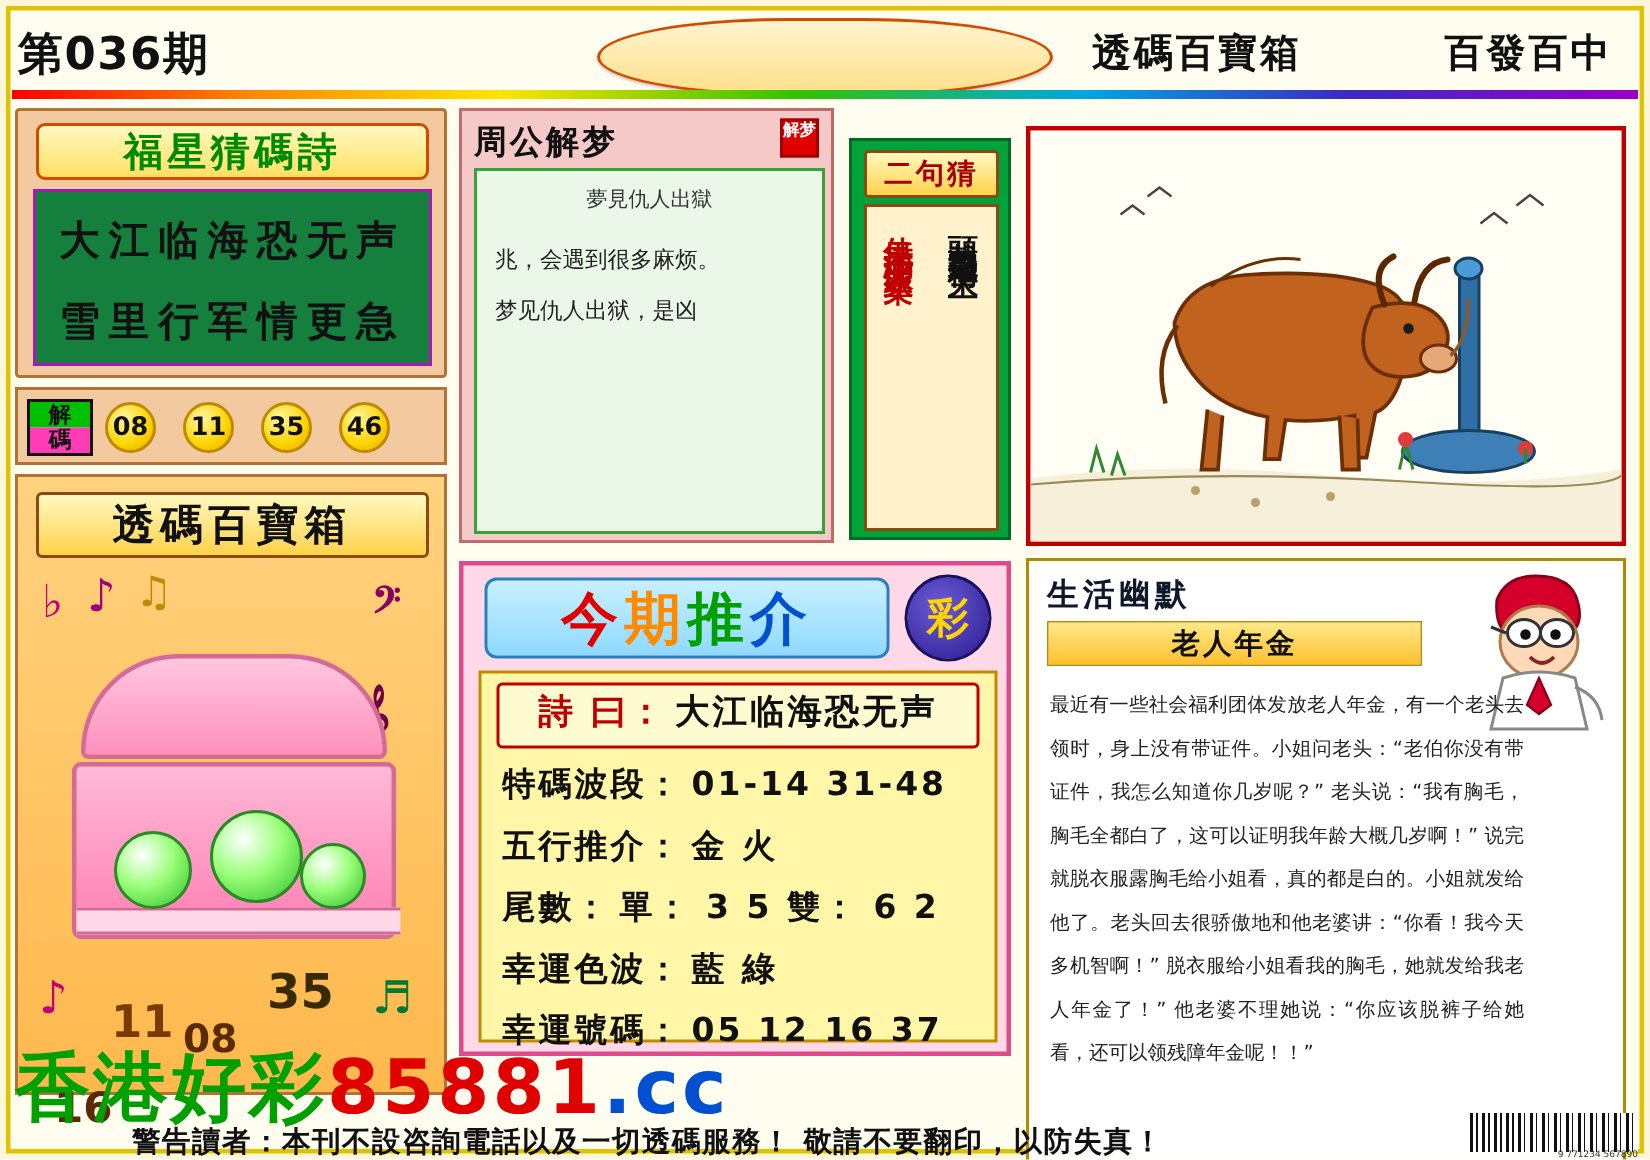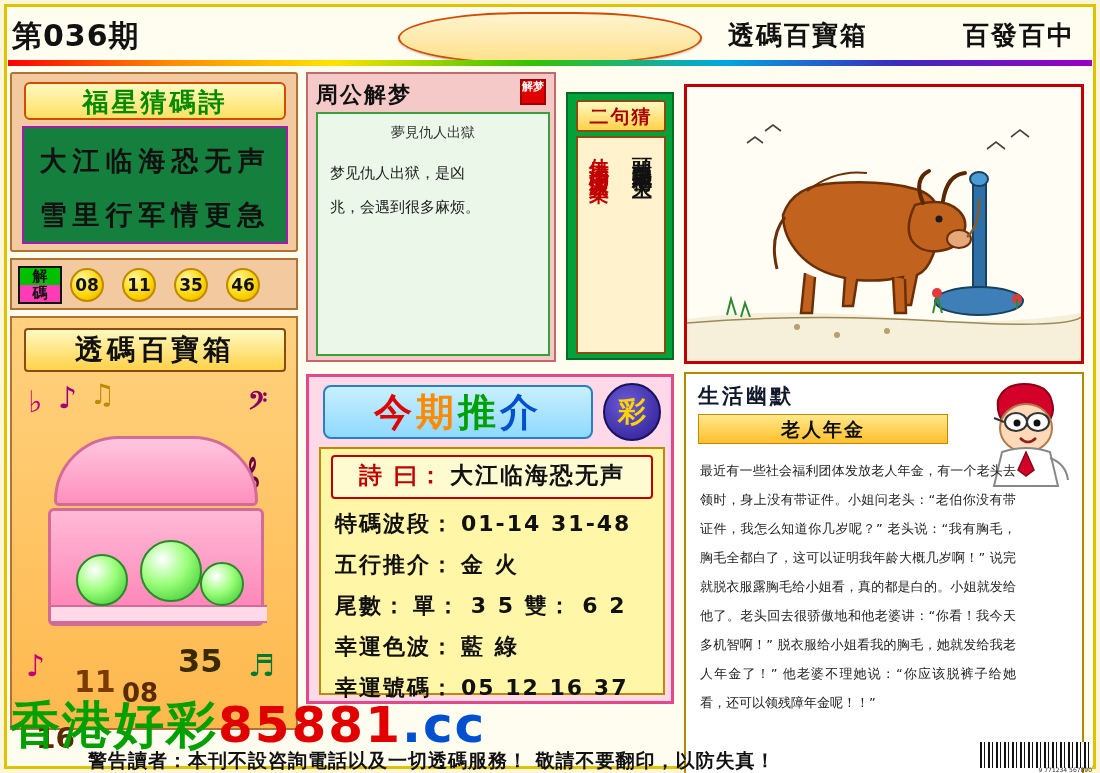--- a/index.html
+++ b/index.html
@@ -339,22 +339,22 @@
       <div class="lot-num" style="left:24px;top:404px;font-size:28px;color:#5a2a00;">16</div>
     </div>
   </div>
 
   <div class="mid-col">
     <div class="dream-box">
       <div class="dream-title">周公解梦</div>
       <div class="dream-stamp">解梦</div>
       <div class="dream-inner">
         <div class="dream-head">夢見仇人出獄</div>
+        <div class="dream-body">兆，会遇到很多麻烦。</div>
         <div class="dream-body">梦见仇人出狱，是凶</div>
-        <div class="dream-body">兆，会遇到很多麻烦。</div>
       </div>
     </div>
   </div>
 
   <div class="two-phrase">
     <div class="tp-title">二句猜</div>
     <div class="tp-inner">
       <div class="tp-line">頭戴皇冠稱大王</div>
       <div class="tp-line red">佳果滿樹大家樂</div>
     </div>

